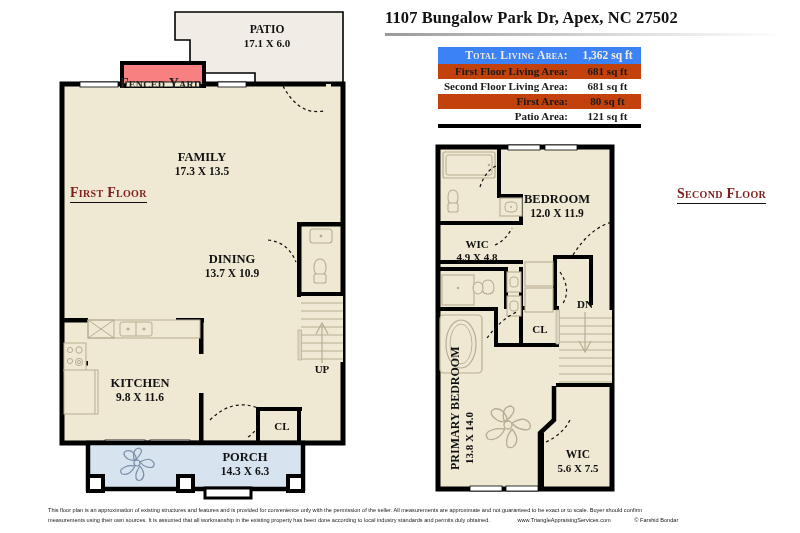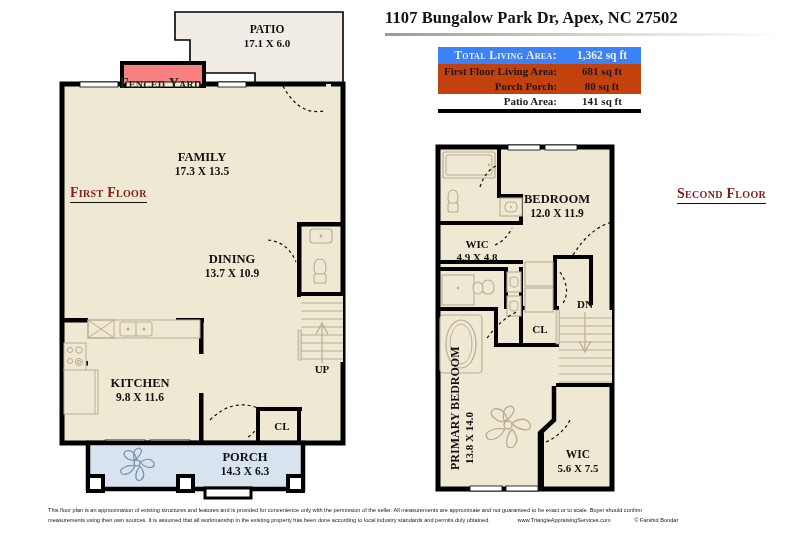--- a/index.html
+++ b/index.html
@@ -68,27 +68,31 @@
 <table class="abs" id="area-table">
   <tbody>
     <tr class="total">
       <td class="lbl">Total Living Area:</td>
       <td class="val">1,362 sq ft</td>
     </tr>
     <tr class="alt">
       <td class="lbl">First Floor Living Area:</td>
       <td class="val">681 sq ft</td>
     </tr>
+    <tr>
+      <td class="lbl">Second Floor Living Area:</td>
+      <td class="val">681 sq ft</td>
+    </tr>
     <tr class="alt">
-      <td class="lbl">Porch Porch:</td>
+      <td class="lbl">First Area:</td>
       <td class="val">80 sq ft</td>
     </tr>
     <tr class="last">
       <td class="lbl">Patio Area:</td>
-      <td class="val">141 sq ft</td>
+      <td class="val">121 sq ft</td>
     </tr>
   </tbody>
 </table>
 
 <svg class="abs" id="plan-first" width="400" height="500" viewBox="0 0 400 500">
 
   <g>
     <path d="M175,12 L343,12 L343,97 L255,97 L255,73 L190,73 L190,40 L175,40 Z" fill="#f1ece5" stroke="#000" stroke-width="1.6"></path>
   </g>
 

